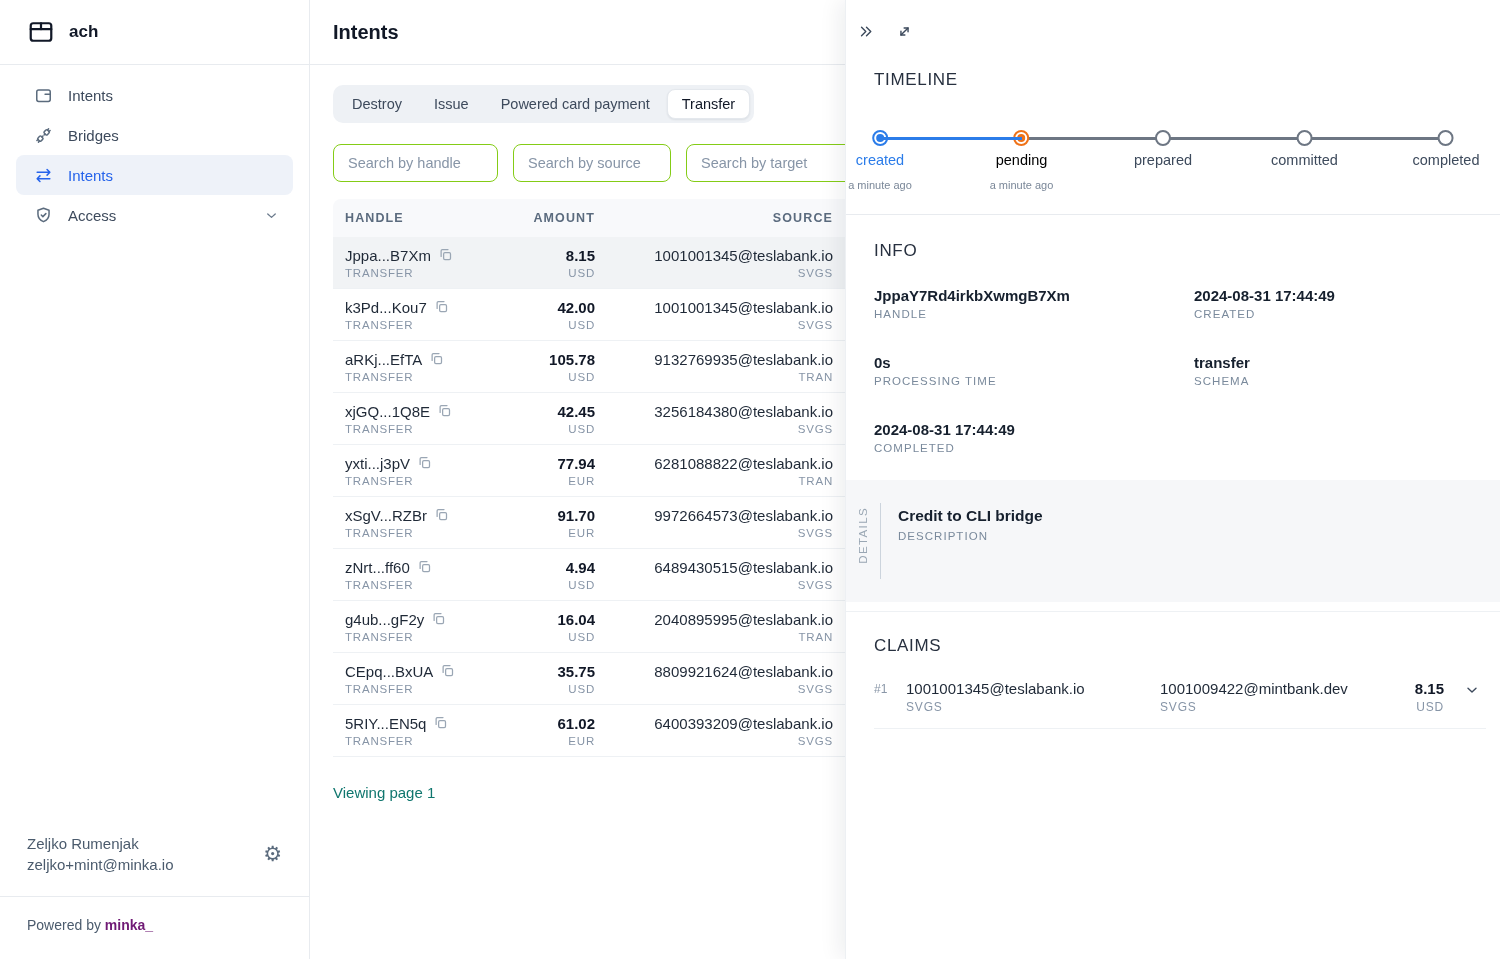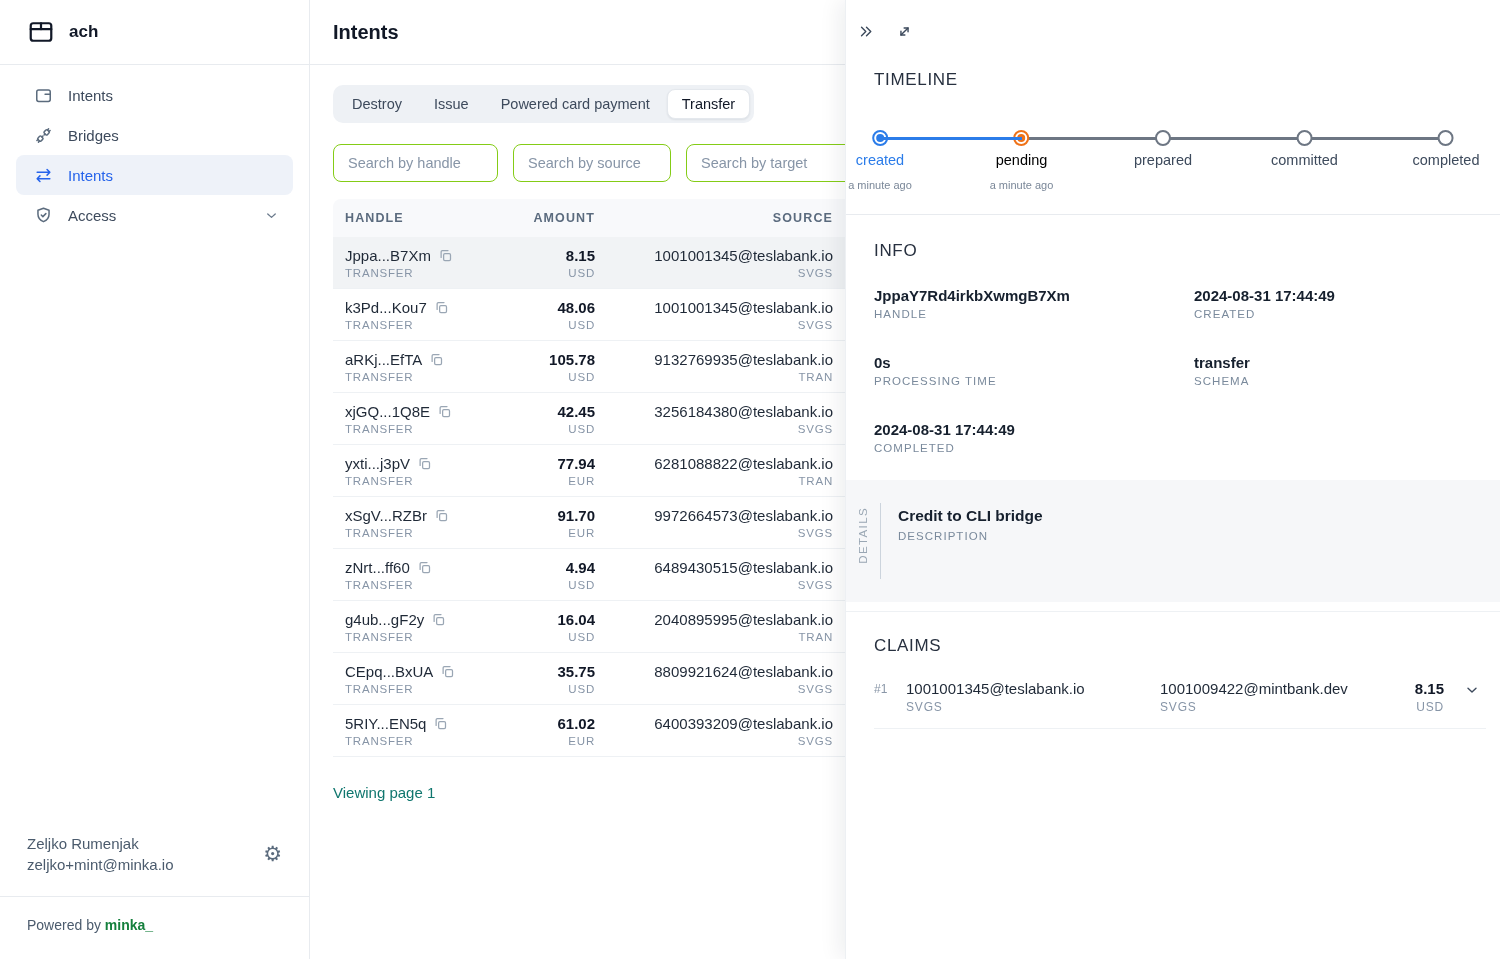--- a/index.html
+++ b/index.html
@@ -38,21 +38,21 @@
   }
   .user-lines { font-size:15px; color:#4b5b6d; line-height:1.45; }
   .gear {
     font-family:"DejaVu Sans",sans-serif; font-size:21px; color:#5b6b7d;
     cursor:pointer; line-height:1;
   }
   .sidebar-footer {
     flex:0 0 auto; border-top:1px solid #e8ebef; padding:20px 27px 26px 27px;
     font-size:14px; color:#4b5b6d;
   }
-  .brand { color:#15803d; font-weight:700; }
+  .brand { color:#701a75; font-weight:700; }
 
   
   .main {
     position:absolute; left:310px; top:0; width:535px; height:959px;
     overflow:hidden; background:#ffffff;
   }
   .main-header {
     height:65px; display:flex; align-items:center; padding:0 23px;
     border-bottom:1px solid #e8ebef;
   }
@@ -91,21 +91,21 @@
   }
   .thead .th-amount { text-align:right; }
   .thead .th-source { text-align:right; }
   .thead .th-target { padding-left:26px; }
   .trow {
     display:grid; grid-template-columns:160px 90px 238px 80px;
     padding:10px 12px 9px 12px; border-bottom:1px solid #eef1f4;
     cursor:pointer; align-items:center;
   }
   .trow.selected { background:#f1f3f5; }
-  .cell-main { color:#1f2937; display:flex; align-items:center; gap:7px; }
+  .cell-main { color:#1f2937; display:flex; align-items:flex-start; gap:7px; }
   .cell-sub {
     font-size:11.5px; color:#8795a7; letter-spacing:.07em; margin-top:3px;
   }
   .c-amount { text-align:right; }
   .c-amount .cell-main { display:block; font-weight:700; color:#111827; }
   .c-source { text-align:right; }
   .c-source .cell-main { display:block; }
   .copy-ico { color:#9aa6b4; flex:0 0 auto; cursor:pointer; }
   .table-footer { margin-top:27px; font-size:15px; color:#0f766e; }
 
@@ -327,21 +327,21 @@
         <span class="copy-ico">
           <svg width="15" height="15" viewBox="0 0 24 24" fill="none" stroke="currentColor" stroke-width="2" stroke-linecap="round" stroke-linejoin="round">
             <rect x="9" y="9" width="11" height="11" rx="2"></rect>
             <path d="M5 15 V6 a2 2 0 0 1 2-2 h9"></path>
           </svg>
         </span>
       </div>
       <div class="cell-sub">TRANSFER</div>
     </div>
     <div class="c-amount">
-      <div class="cell-main">48.06</div>
+      <div class="cell-main">42.00</div>
       <div class="cell-sub">USD</div>
     </div>
     <div class="c-source">
       <div class="cell-main">1001001345@teslabank.io</div>
       <div class="cell-sub">SVGS</div>
     </div>
     <div class="c-target"></div>
   </div>
 
   <div class="trow">

